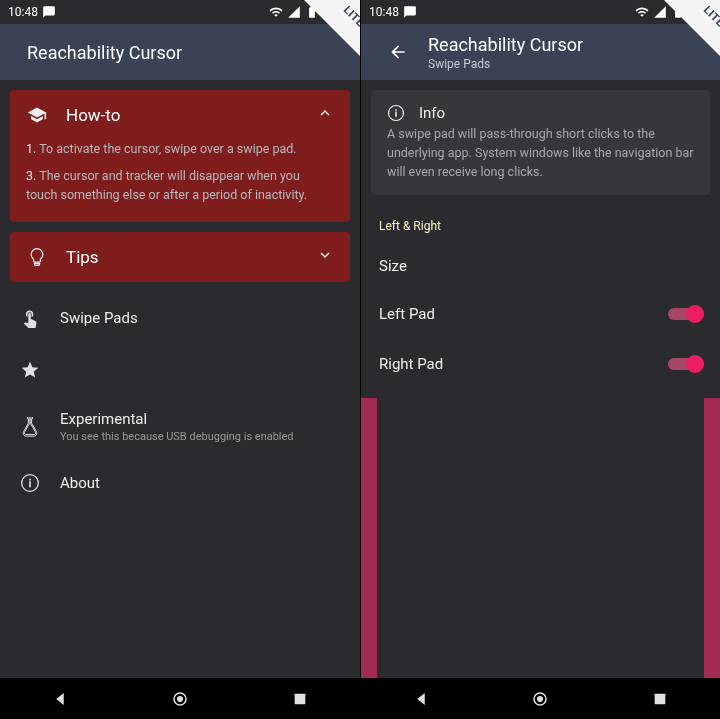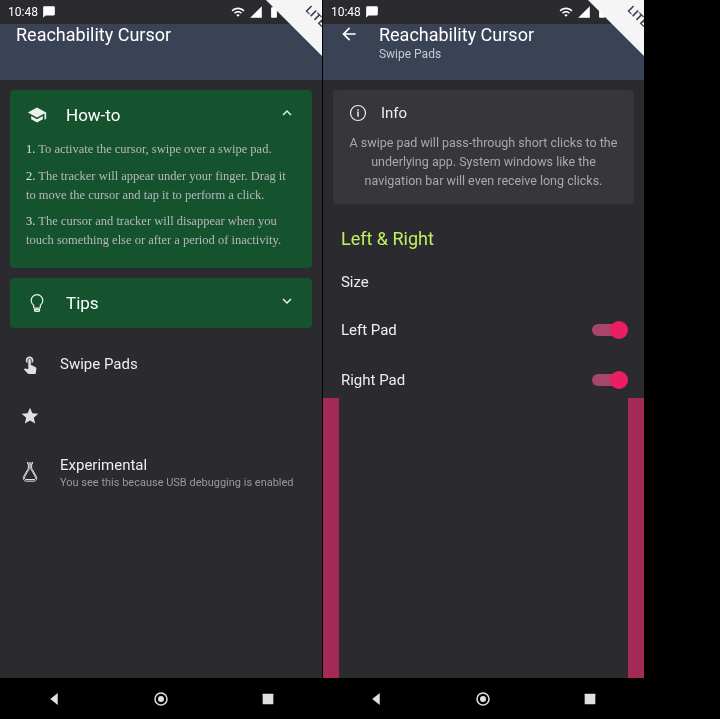--- a/index.html
+++ b/index.html
@@ -1,73 +1,73 @@
 <!DOCTYPE html>
 <html><head>
 <meta charset="utf-8">
 <style>
   * { box-sizing: border-box; margin: 0; padding: 0; }
   html, body { width: 720px; height: 719px; background: #000; font-family: Roboto, Arial, sans-serif; }
-  .container { display: flex; width: 644px; height: 719px; }
+  .container { display: flex; width: 720px; height: 719px; }
   .screen { width: 360px; height: 719px; background: #2b2b2f; display: flex; flex-direction: column; position: relative; overflow: hidden; }
   .screen + .screen { border-left: 1px solid #000; }
 
   
   .statusbar { height: 24px; background: #2b2b2f; display: flex; align-items: center; justify-content: space-between; padding: 0 8px; color: #fff; font-size: 12px; }
   .statusbar .left, .statusbar .right { display: flex; align-items: center; gap: 4px; }
   .statusbar svg { width: 14px; height: 14px; fill: #fff; }
   .statusbar .battery-text { font-size: 11px; }
 
   
-  .appbar { height: 56px; background: #3a4356; display: flex; padding: 0 16px; color: #fff; position: relative; }
+  .appbar { height: 56px; background: #3a4356; display: flex; align-items: center; padding: 0 27px; color: #fff; position: relative; }
   .appbar .title { font-size: 18px; font-weight: 400; }
   .appbar .subtitle { font-size: 12px; color: #c5cad4; margin-top: 2px; }
   .appbar .titles { display: flex; flex-direction: column; }
   .appbar .back { margin-right: 20px; display: flex; cursor: pointer; }
   .appbar .back svg { width: 20px; height: 20px; fill: #fff; }
 
   
   .ribbon { position: absolute; top: 0; right: 0; width: 56px; height: 56px; overflow: hidden; pointer-events: none; z-index: 10; }
   .ribbon::before { content: ""; position: absolute; top: 0; right: 0; border-style: solid; border-width: 0 56px 56px 0; border-color: transparent #f5f5f5 transparent transparent; }
   .ribbon span { position: absolute; top: 10px; right: -6px; transform: rotate(45deg); color: #3a4356; font-size: 11px; font-weight: 700; letter-spacing: 0.5px; }
 
   
   .content { flex: 1; overflow-y: hidden; padding: 10px; position: relative; }
 
   
-  .card { background: #14532d; border-radius: 4px; margin-bottom: 10px; }
+  .card { background: #7f1d1d; border-radius: 4px; margin-bottom: 10px; }
   .card-header { display: flex; align-items: center; padding: 14px 16px; color: #fff; cursor: pointer; }
   .card-header .icon { width: 22px; height: 22px; margin-right: 18px; display: flex; align-items: center; justify-content: center; }
   .card-header .icon svg { width: 20px; height: 20px; fill: #eee; }
   .card-header .label { font-size: 17px; flex: 1; }
   .card-header .chevron svg { width: 18px; height: 18px; fill: #eee; }
-  .card-body { padding: 0 16px 14px 16px; color: #b8b8bd; font-size: 12.5px; line-height: 1.5; font-family: Liberation Serif, serif; }
+  .card-body { padding: 0 16px 14px 16px; color: #b8b8bd; font-size: 12.5px; line-height: 1.5; }
   .card-body p { margin-bottom: 8px; }
   .card-body p:last-child { margin-bottom: 4px; }
   .card-body .n { color: #e0e0e4; }
 
   
   .info-card { background: #36363b; border-radius: 4px; padding: 14px 16px; margin-bottom: 10px; }
-  .info-head { display: flex; align-items: center; color: #eee; margin-bottom: 12px; }
+  .info-head { display: flex; align-items: center; color: #eee; margin-bottom: 3px; }
   .info-head svg { width: 18px; height: 18px; fill: #eee; margin-right: 14px; }
   .info-head .label { font-size: 15px; }
-  .info-body { color: #a8a8ad; font-size: 12.5px; line-height: 1.5; text-align: center; }
+  .info-body { color: #a8a8ad; font-size: 12.5px; line-height: 1.5; }
 
   
   .menu-item { display: flex; align-items: center; padding: 14px 8px; cursor: pointer; }
   .menu-item .icon { width: 24px; height: 24px; margin-right: 18px; display: flex; align-items: center; justify-content: center; }
   .menu-item .icon svg { width: 20px; height: 20px; fill: #e0e0e4; }
   .menu-item .texts { flex: 1; }
   .menu-item .label { color: #eee; font-size: 15px; }
   .menu-item .sub { color: #999; font-size: 11px; margin-top: 2px; }
 
   
   .setting { padding: 10px 8px 14px 8px; }
   .setting .label { color: #eee; font-size: 15px; }
-  .setting .value { color: #bef264; font-size: 18px; margin-top: 4px; }
+  .setting .value { color: #fef9c3; font-size: 12px; margin-top: 4px; }
   .setting-row { display: flex; align-items: flex-end; justify-content: space-between; padding: 16px 8px; }
   .setting-row .label { color: #eee; font-size: 15px; }
 
   
   .toggle { position: relative; width: 34px; height: 18px; cursor: pointer; }
   .toggle .track { position: absolute; top: 3px; left: 0; right: 0; height: 12px; background: #a8466a; border-radius: 6px; }
   .toggle .thumb { position: absolute; top: 0; right: -2px; width: 18px; height: 18px; background: #ec1e63; border-radius: 50%; }
 
   
   .pad-left, .pad-right { position: absolute; bottom: 41px; width: 16px; background: #b02a5a; opacity: 0.9; }
@@ -124,21 +124,20 @@
           </span>
           <span class="label">How-to</span>
           <span class="chevron">
             <svg viewBox="0 0 24 24">
                 <path d="M7.41 15.41L12 10.83l4.59 4.58L18 14l-6-6-6 6z"></path>
               </svg>
           </span>
         </div>
         <div class="card-body">
           <p><span class="n">1.</span> <span>To activate the cursor, swipe over a swipe pad.</span></p>
-          <p><span class="n">2.</span> <span>The tracker will appear under your finger. Drag it to move the cursor and tap it to perform a click.</span></p>
           <p><span class="n">3.</span> <span>The cursor and tracker will disappear when you touch something else or after a period of inactivity.</span></p>
         </div>
       </div>
 
       <div class="card">
         <div class="card-header">
           <span class="icon">
             <svg viewBox="0 0 24 24">
                 <path d="M9 21c0 .55.45 1 1 1h4c.55 0 1-.45 1-1v-1H9v1zm3-19C8.14 2 5 5.14 5 9c0 2.38 1.19 4.47 3 5.74V17c0 .55.45 1 1 1h6c.55 0 1-.45 1-1v-2.26c1.81-1.27 3-3.36 3-5.74 0-3.86-3.14-7-7-7z" fill="none" stroke="#eee" stroke-width="1.5"></path>
               </svg>
@@ -176,20 +175,31 @@
           <svg viewBox="0 0 24 24">
               <path d="M13 2v6.38l5.55 9.62c.77 1.33-.19 3-1.73 3H7.18c-1.54 0-2.5-1.67-1.73-3L11 8.38V2h2m2-2H9v2h1v5.62L4.45 17.24C2.9 19.91 4.83 23 7.18 23h9.64c2.35 0 4.28-3.09 2.73-5.76L14 7.62V2h1V0z" fill="none" stroke="#e0e0e4" stroke-width="1.2"></path>
             </svg>
         </span>
         <div class="texts">
           <div class="label">Experimental</div>
           <div class="sub">You see this because USB debugging is enabled</div>
         </div>
       </div>
 
+      <div class="menu-item">
+        <span class="icon">
+          <svg viewBox="0 0 24 24">
+              <path fill="none" stroke="#e0e0e4" stroke-width="1.6" d="M12 2a10 10 0 100 20 10 10 0 000-20z"></path>
+              <path d="M11 10h2v7h-2zM11 7h2v2h-2z"></path>
+            </svg>
+        </span>
+        <div class="texts">
+            <div class="label">About</div>
+          </div>
+      </div>
 
     </div>
 
     <div class="navbar">
       <div class="btn">
           <svg width="18" height="18" viewBox="0 0 24 24">
             <path d="M17 4l-10 8 10 8z"></path>
           </svg>
         </div>
       <div class="btn">

